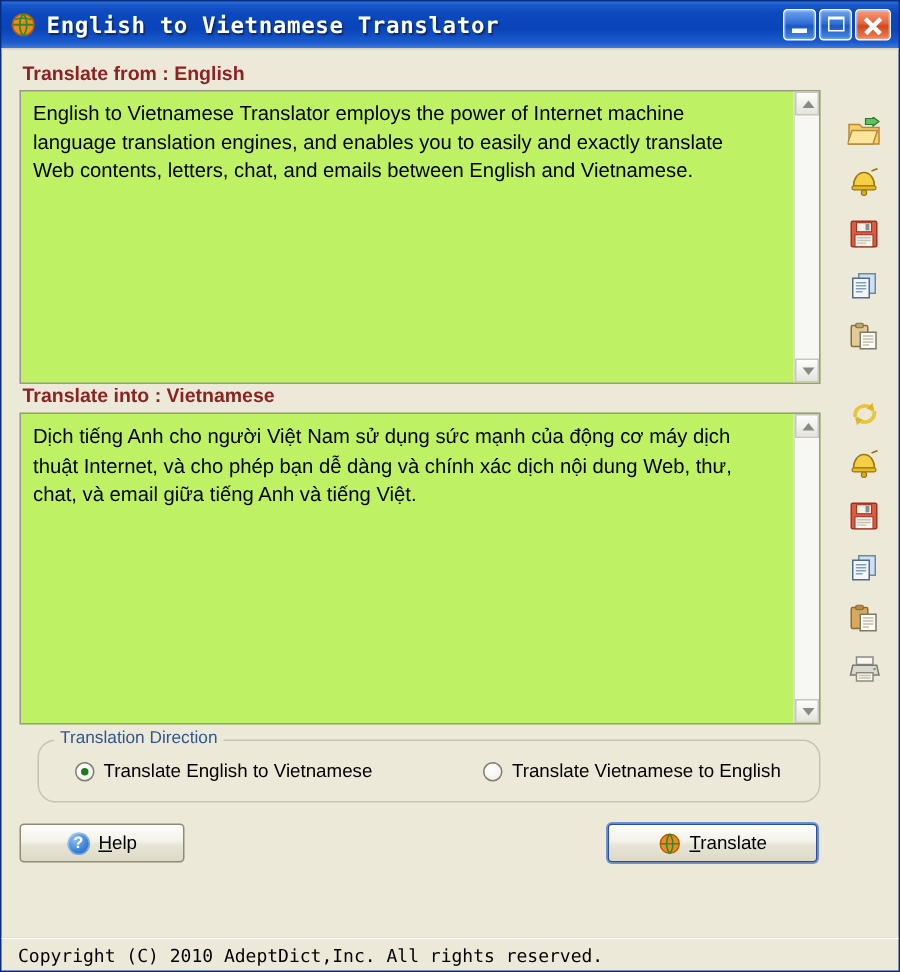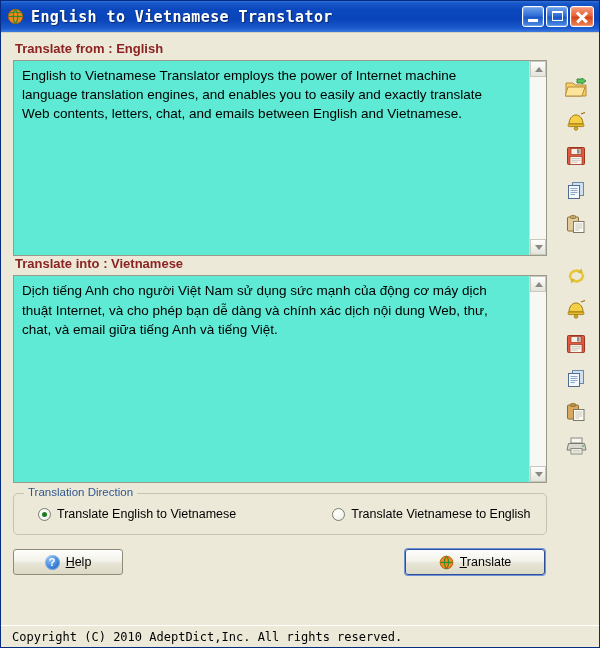--- a/index.html
+++ b/index.html
@@ -120,21 +120,21 @@
     color: #8c2222;
     font-size: 13px;
     font-weight: bold;
     margin: 0 0 4px 2px;
     white-space: nowrap;
   }
 
   
   .textbox {
     position: relative;
-    background: #5eead4;
+    background: #bef264;
     border: 1px solid #9a9a8a;
     box-sizing: border-box;
     display: flex;
     overflow: hidden;
     gap: 24px;
   }
   .tb-top { height: 196px; flex: 0 0 196px; }
   .tb-bottom { height: 208px; flex: 0 0 208px; }
   .tb-text {
     flex: 1 1 auto;
@@ -183,42 +183,42 @@
     display: flex;
     align-items: center;
     justify-content: center;
   }
   .tool-gap { height: 18px; }
 
   
   .groupbox {
     margin-top: 10px;
     border: 1px solid #c6c3b2;
-    border-radius: 5px;
+    border-radius: 12px;
     position: relative;
     height: 42px;
     box-sizing: border-box;
     background: #ece9d8;
+    margin-left: 12px;
   }
   .gb-title {
     position: absolute;
     top: -8px; left: 10px;
     background: #ece9d8;
     padding: 0 4px;
     font-size: 11.5px;
     color: #31568f;
     white-space: nowrap;
   }
   .radios {
     display: flex;
     align-items: center;
     height: 100%;
     padding-left: 24px;
     box-sizing: border-box;
-    gap: 22px;
   }
   .radio-item {
     display: flex;
     align-items: center;
     font-size: 12.5px;
     color: #000;
     white-space: nowrap;
   }
   .radio-item.second { margin-left: 74px; }
   .radio-mark {

